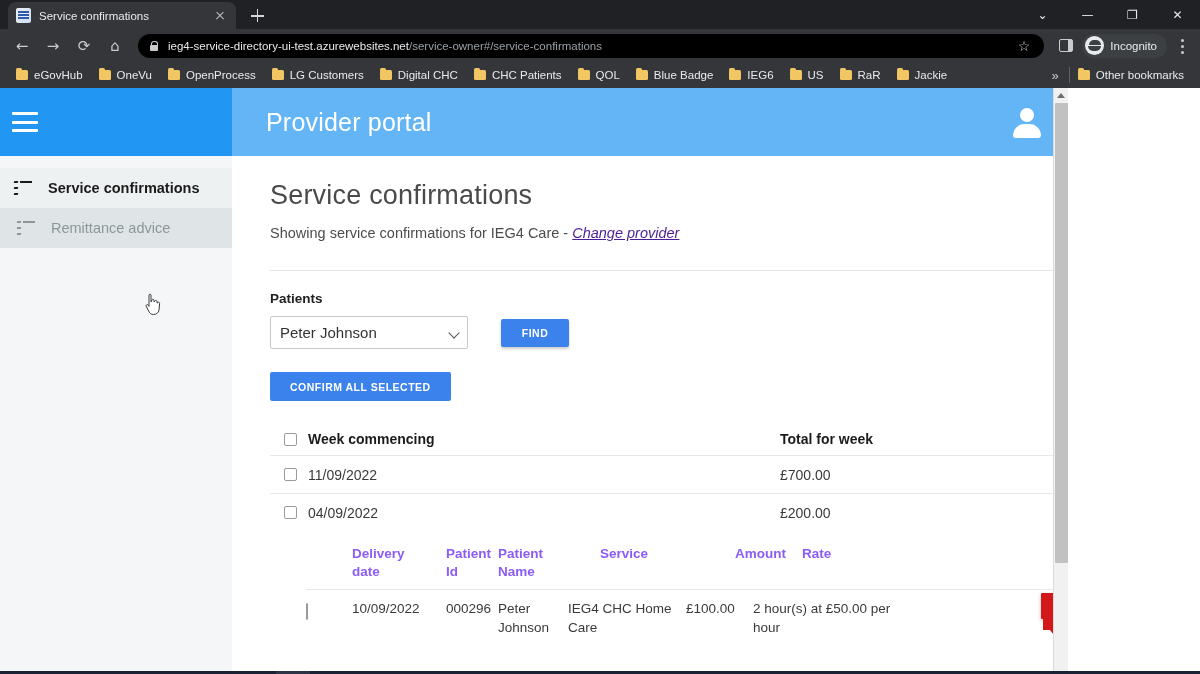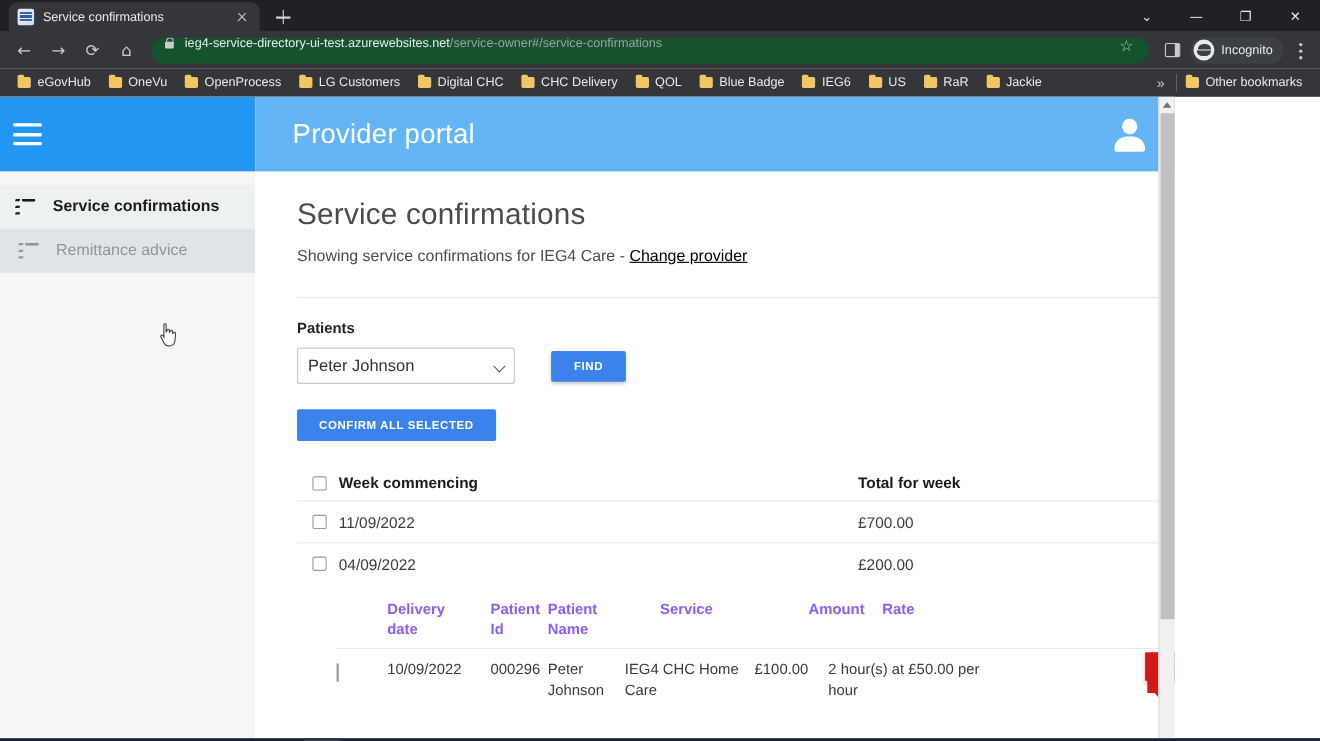--- a/index.html
+++ b/index.html
@@ -51,22 +51,22 @@
      color:#e8eaed; font-size: 12px; line-height:1; font-family:"DejaVu Sans",sans-serif;}
 
   .urlbar-row {
     height: 33px; background: #35363a; display: flex; align-items: center;
     padding: 0 8px; gap: 3px;
   }
   .navbtn { width: 28px; height: 28px; position: relative; flex:0 0 auto;}
   .navglyph { position:absolute; left:50%; top:50%; transform:translate(-50%,-50%);
     color:#c9cbcf; font-size: 15px; font-family:"DejaVu Sans",sans-serif; line-height:1;}
   .omnibox {
-    flex: 1 1 auto; height: 24px; background: #14532d; border-radius: 13px;
-    display: flex; align-items: flex-start; padding: 0 10px; margin: 0 6px;
+    flex: 1 1 auto; height: 24px; background: #000000; border-radius: 13px;
+    display: flex; align-items: center; padding: 0 10px; margin: 0 6px;
     font-size: 11.5px; overflow: hidden;
   }
   .lock { width:11px; height:11px; margin-right:9px; position:relative; flex:0 0 auto;}
   .lock::before { content:""; position:absolute; left:1.5px; top:4.5px; width:8px;
      height:6px; background:#c9cbcf; border-radius:1px;}
   .lock::after { content:""; position:absolute; left:3px; top:0.5px; width:5px; height:6px;
      border:1.4px solid #c9cbcf; border-bottom:none; border-radius:3px 3px 0 0;}
   .url-strong { color:#e8eaed; white-space:nowrap; }
   .url-dim { color:#9aa0a6; white-space:nowrap; }
   .star { color:#c9cbcf; font-size:14px; margin:0 4px; font-family:"DejaVu Sans",sans-serif;}
@@ -134,21 +134,21 @@
   .list-icon b:nth-of-type(1){top:0px; transform:skewX(-20deg);}
   .list-icon b:nth-of-type(2){top:6px; transform:skewX(-20deg);}
   .list-icon b:nth-of-type(3){top:12px; transform:skewX(-20deg);}
 
   .content { flex:1 1 auto; background:#fff; position:relative; overflow:hidden;
      padding: 0 0 0 38px; }
   .content-inner { width: 892px; position:relative; }
 
   .page-title { font-size: 27px; color:#4a4a4a; font-weight:400; margin-top: 24px; letter-spacing:.2px;}
   .subtitle { font-size: 14.5px; color:#4c4c4c; margin-top: 14px; }
-  .link { color:#000000; }
+  .link { color:#4c1d95;font-style:italic; }
   .btn-refresh {
     position:absolute; right: 36px; top: 16px; width: 113px; height: 40px;
     background:#ab59c9; color:#fff; border:none; border-radius:3px;
     font-size: 11.5px; font-weight:700; letter-spacing:.6px;
     box-shadow: 0 2px 4px rgba(0,0,0,.22); cursor:pointer;
   }
   .divider { height:1px; background:#e6e6e6; margin-top: 29px; }
 
   .label-patients { font-size: 13.5px; font-weight:700; color:#222; margin-top: 20px; }
   .row-find { display:flex; align-items:flex-start; gap: 33px; margin-top: 10px; }
@@ -319,21 +319,21 @@
     <div class="bm">
         <span class="bm-folder"></span>
         <span>LG Customers</span>
       </div>
     <div class="bm">
         <span class="bm-folder"></span>
         <span>Digital CHC</span>
       </div>
     <div class="bm">
         <span class="bm-folder"></span>
-        <span>CHC Delivery</span>
+        <span>CHC Patients</span>
       </div>
     <div class="bm">
         <span class="bm-folder"></span>
         <span>QOL</span>
       </div>
     <div class="bm">
         <span class="bm-folder"></span>
         <span>Blue Badge</span>
       </div>
     <div class="bm">

